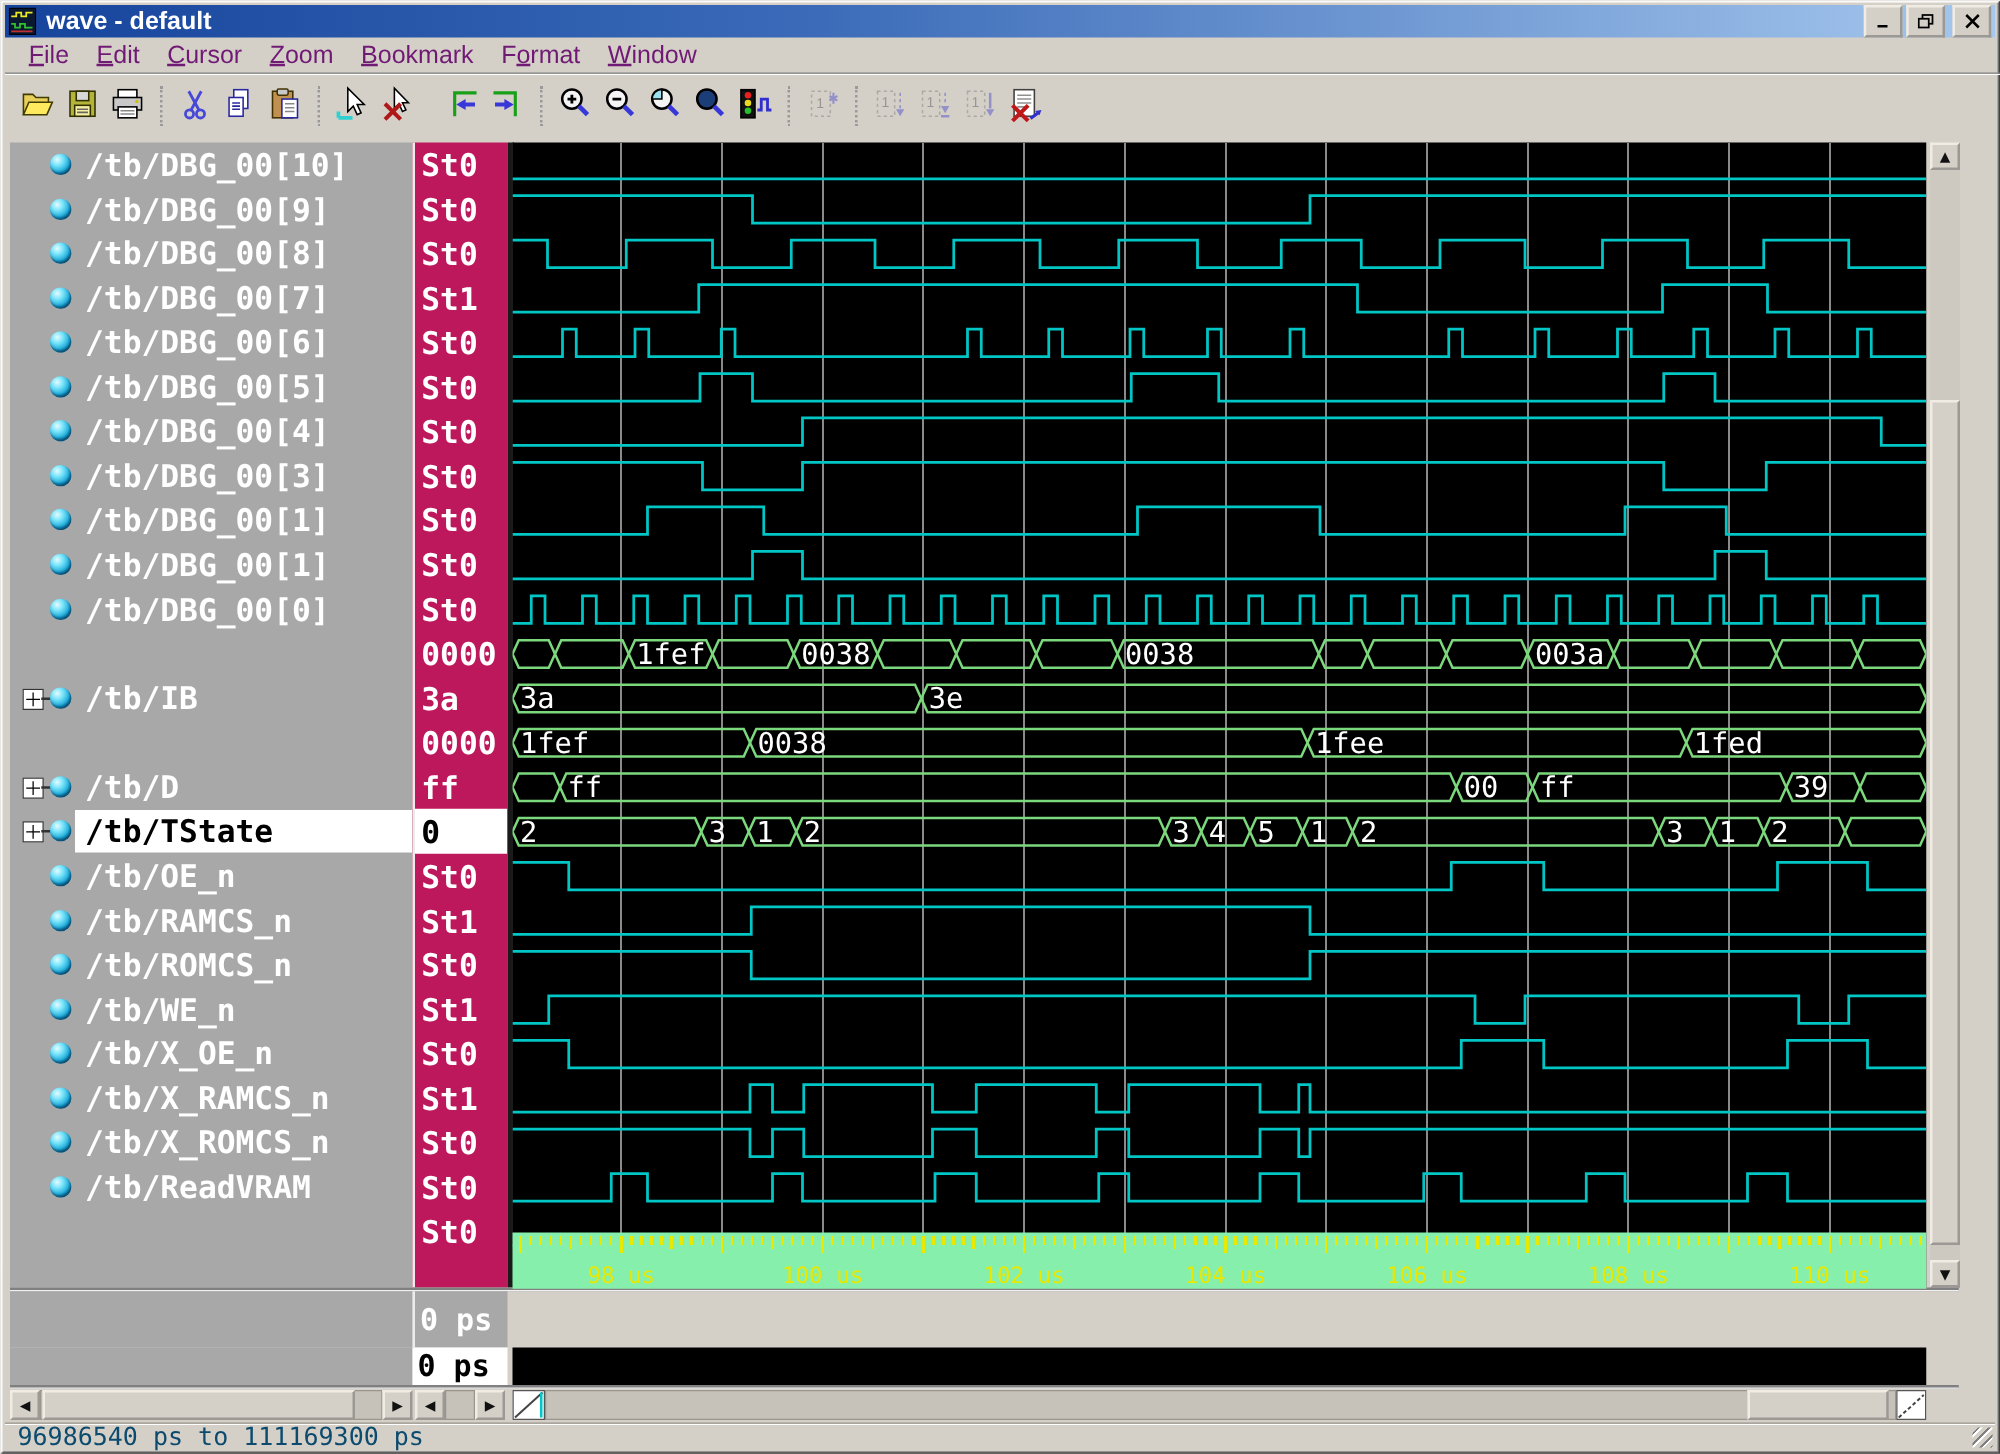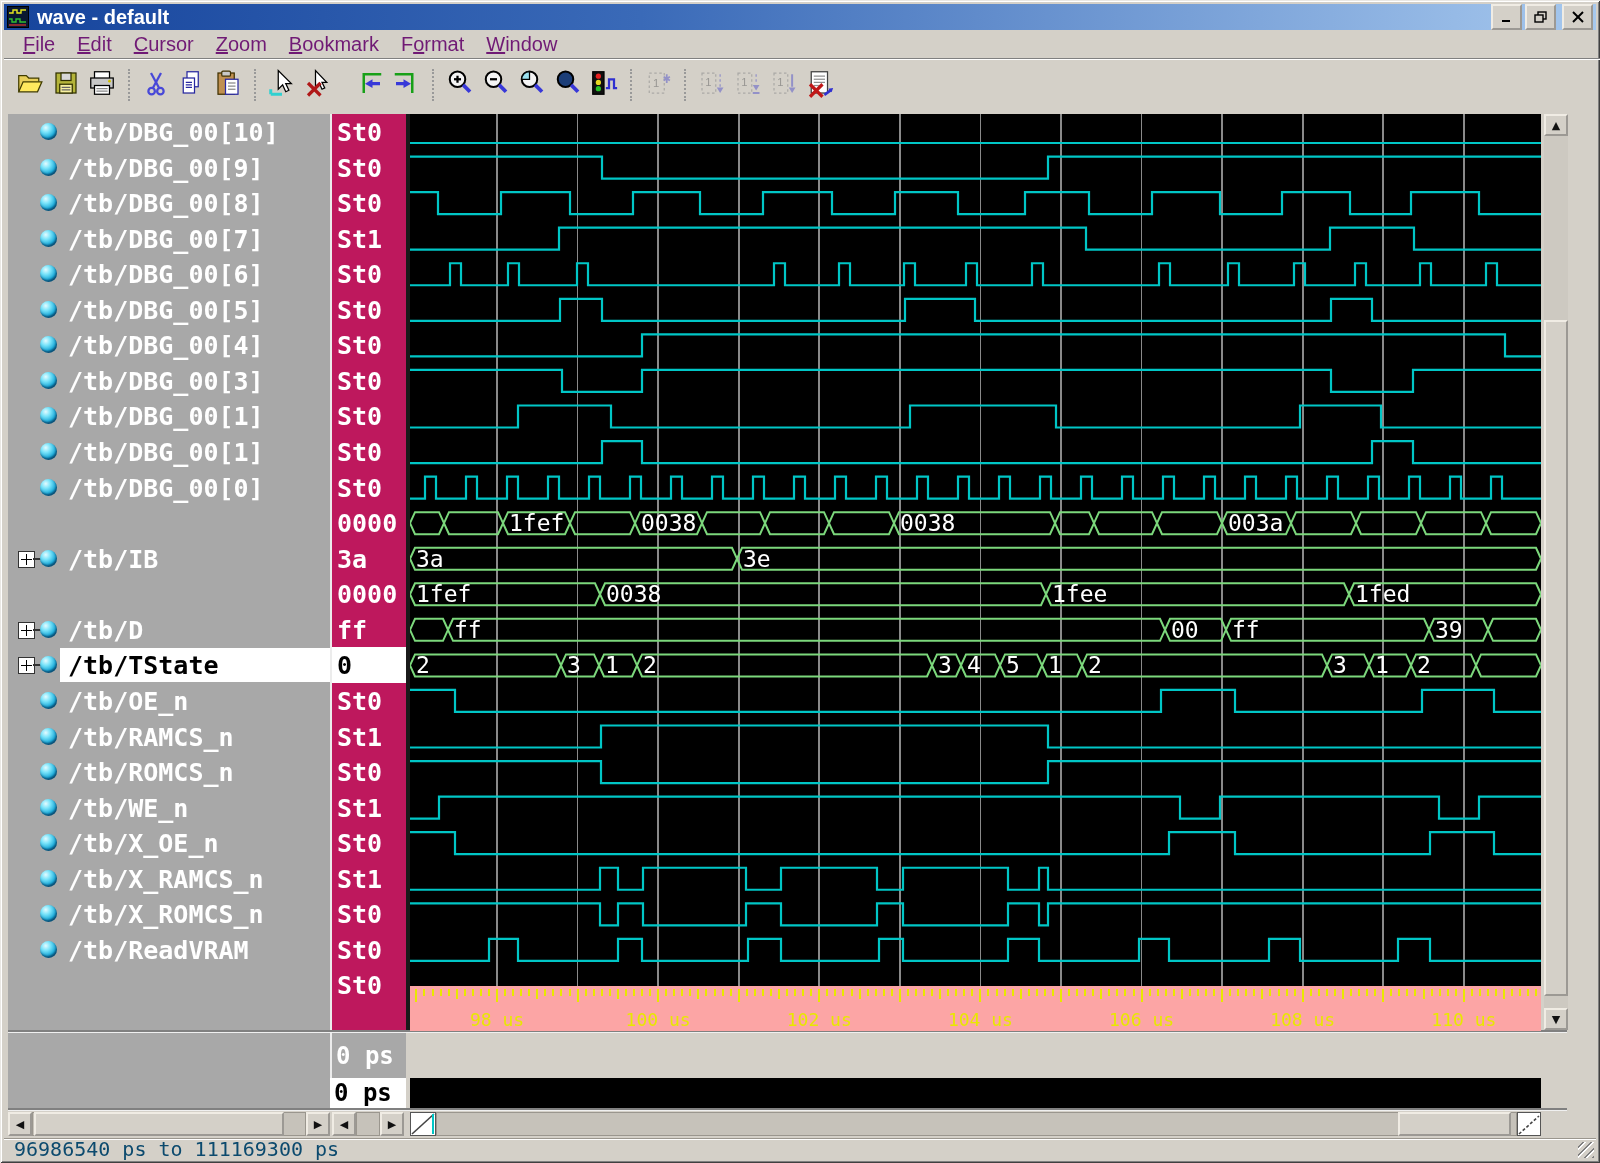--- a/index.html
+++ b/index.html
@@ -50,21 +50,21 @@
   .val-row{position:absolute;left:0;width:100%;height:36px;color:#fff;
      font-family:"DejaVu Sans Mono",monospace;font-size:25px;font-weight:700;
      display:flex;align-items:center;padding-left:5px;box-sizing:border-box;white-space:nowrap;}
   .val-row.sel{background:#fff;color:#000;}
   
   #divider1{position:absolute;left:8px;top:1030px;width:1559px;height:2px;background:#808080;border-bottom:1px solid #f0f0f0;}
   .lcell{position:absolute;background:#a8a8a8;}
   #ruler-lcell{left:8px;top:1033px;width:322px;height:45px;}
   #ruler-vcell{left:330px;top:1033px;width:76px;height:45px;border-left:2px solid #ececec;box-sizing:border-box;
      color:#fff;font-family:"DejaVu Sans Mono",monospace;font-size:24px;font-weight:700;display:flex;align-items:center;padding-left:4px;}
-  #ruler{position:absolute;left:410px;top:986px;width:1131px;height:45px;background:#fca5a5;text-align:right;}
+  #ruler{position:absolute;left:410px;top:986px;width:1131px;height:45px;background:#86efac;text-align:right;}
   #cursor-lcell{left:8px;top:1078px;width:322px;height:30px;}
   #cursor-vcell{position:absolute;left:330px;top:1078px;width:76px;height:30px;background:#fff;
      color:#000;font-family:"DejaVu Sans Mono",monospace;font-size:24px;font-weight:700;display:flex;align-items:center;padding-left:4px;box-sizing:border-box;}
   #cursor-strip{position:absolute;left:410px;top:1078px;width:1131px;height:30px;background:#000;}
   
   .sbtn{position:absolute;background:#d4d0c8;border:2px outset #f0ece4;display:flex;align-items:center;justify-content:center;
         color:#111;font-size:11px;font-family:"DejaVu Sans",sans-serif;box-sizing:border-box;}
   .sb-track{position:absolute;background:#c6c2ba;border:1px solid #9a968e;box-sizing:border-box;}
   .sb-thumb{position:absolute;background:#d4d0c8;border:2px outset #f0ece4;box-sizing:border-box;}
   #vsb{position:absolute;left:1544px;top:114px;width:24px;height:916px;background:#cdc9c1;}

